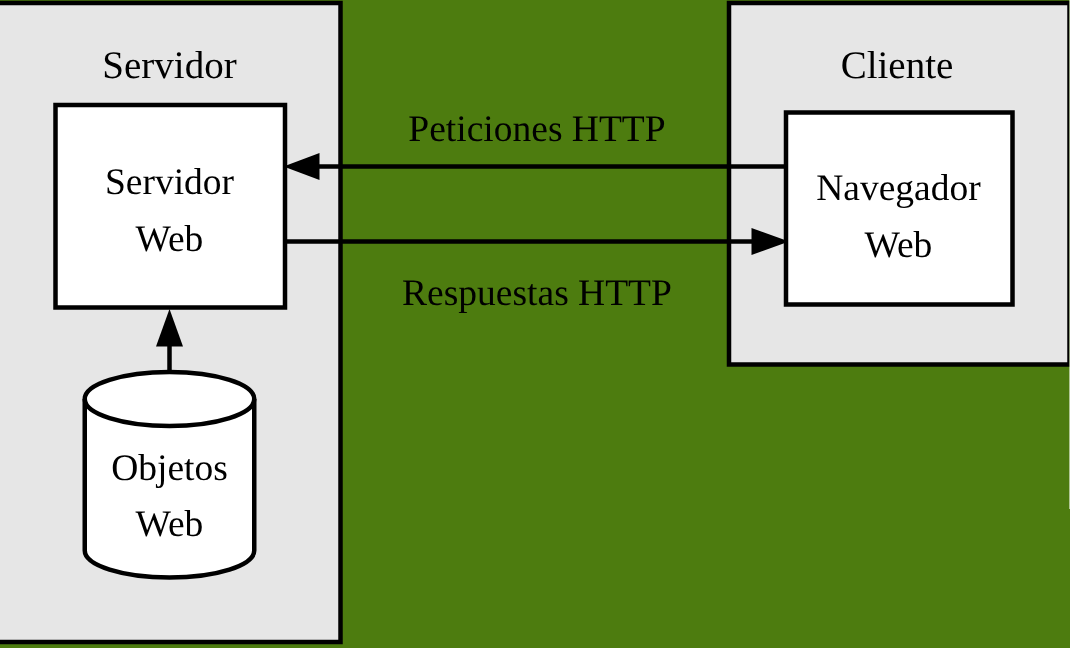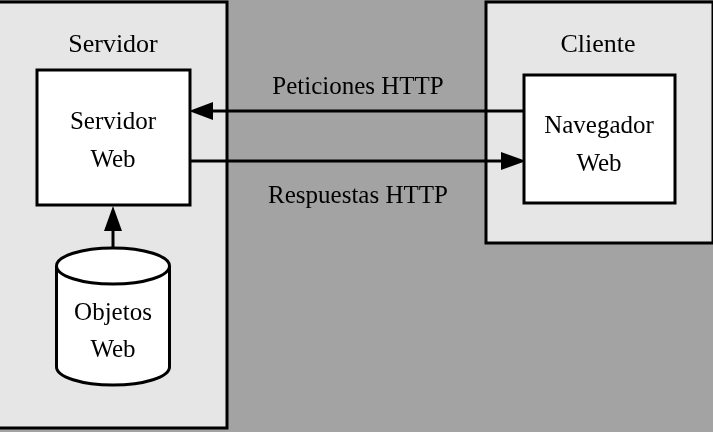--- a/index.html
+++ b/index.html
@@ -4,21 +4,21 @@
 <style>
   html, body {
     margin: 0;
     padding: 0;
     background: #ffffff;
   }
   #canvas {
     position: relative;
     width: 713px;
     height: 432px;
-    background: #a3a3a3;
+    background: #4d7c0f;
     overflow: hidden;
     font-family: "Liberation Serif", "DejaVu Serif", serif;
   }
   svg.diagram {
     position: absolute;
     top: 0;
     left: 0;
     width: 713px;
     height: 432px;
   }

